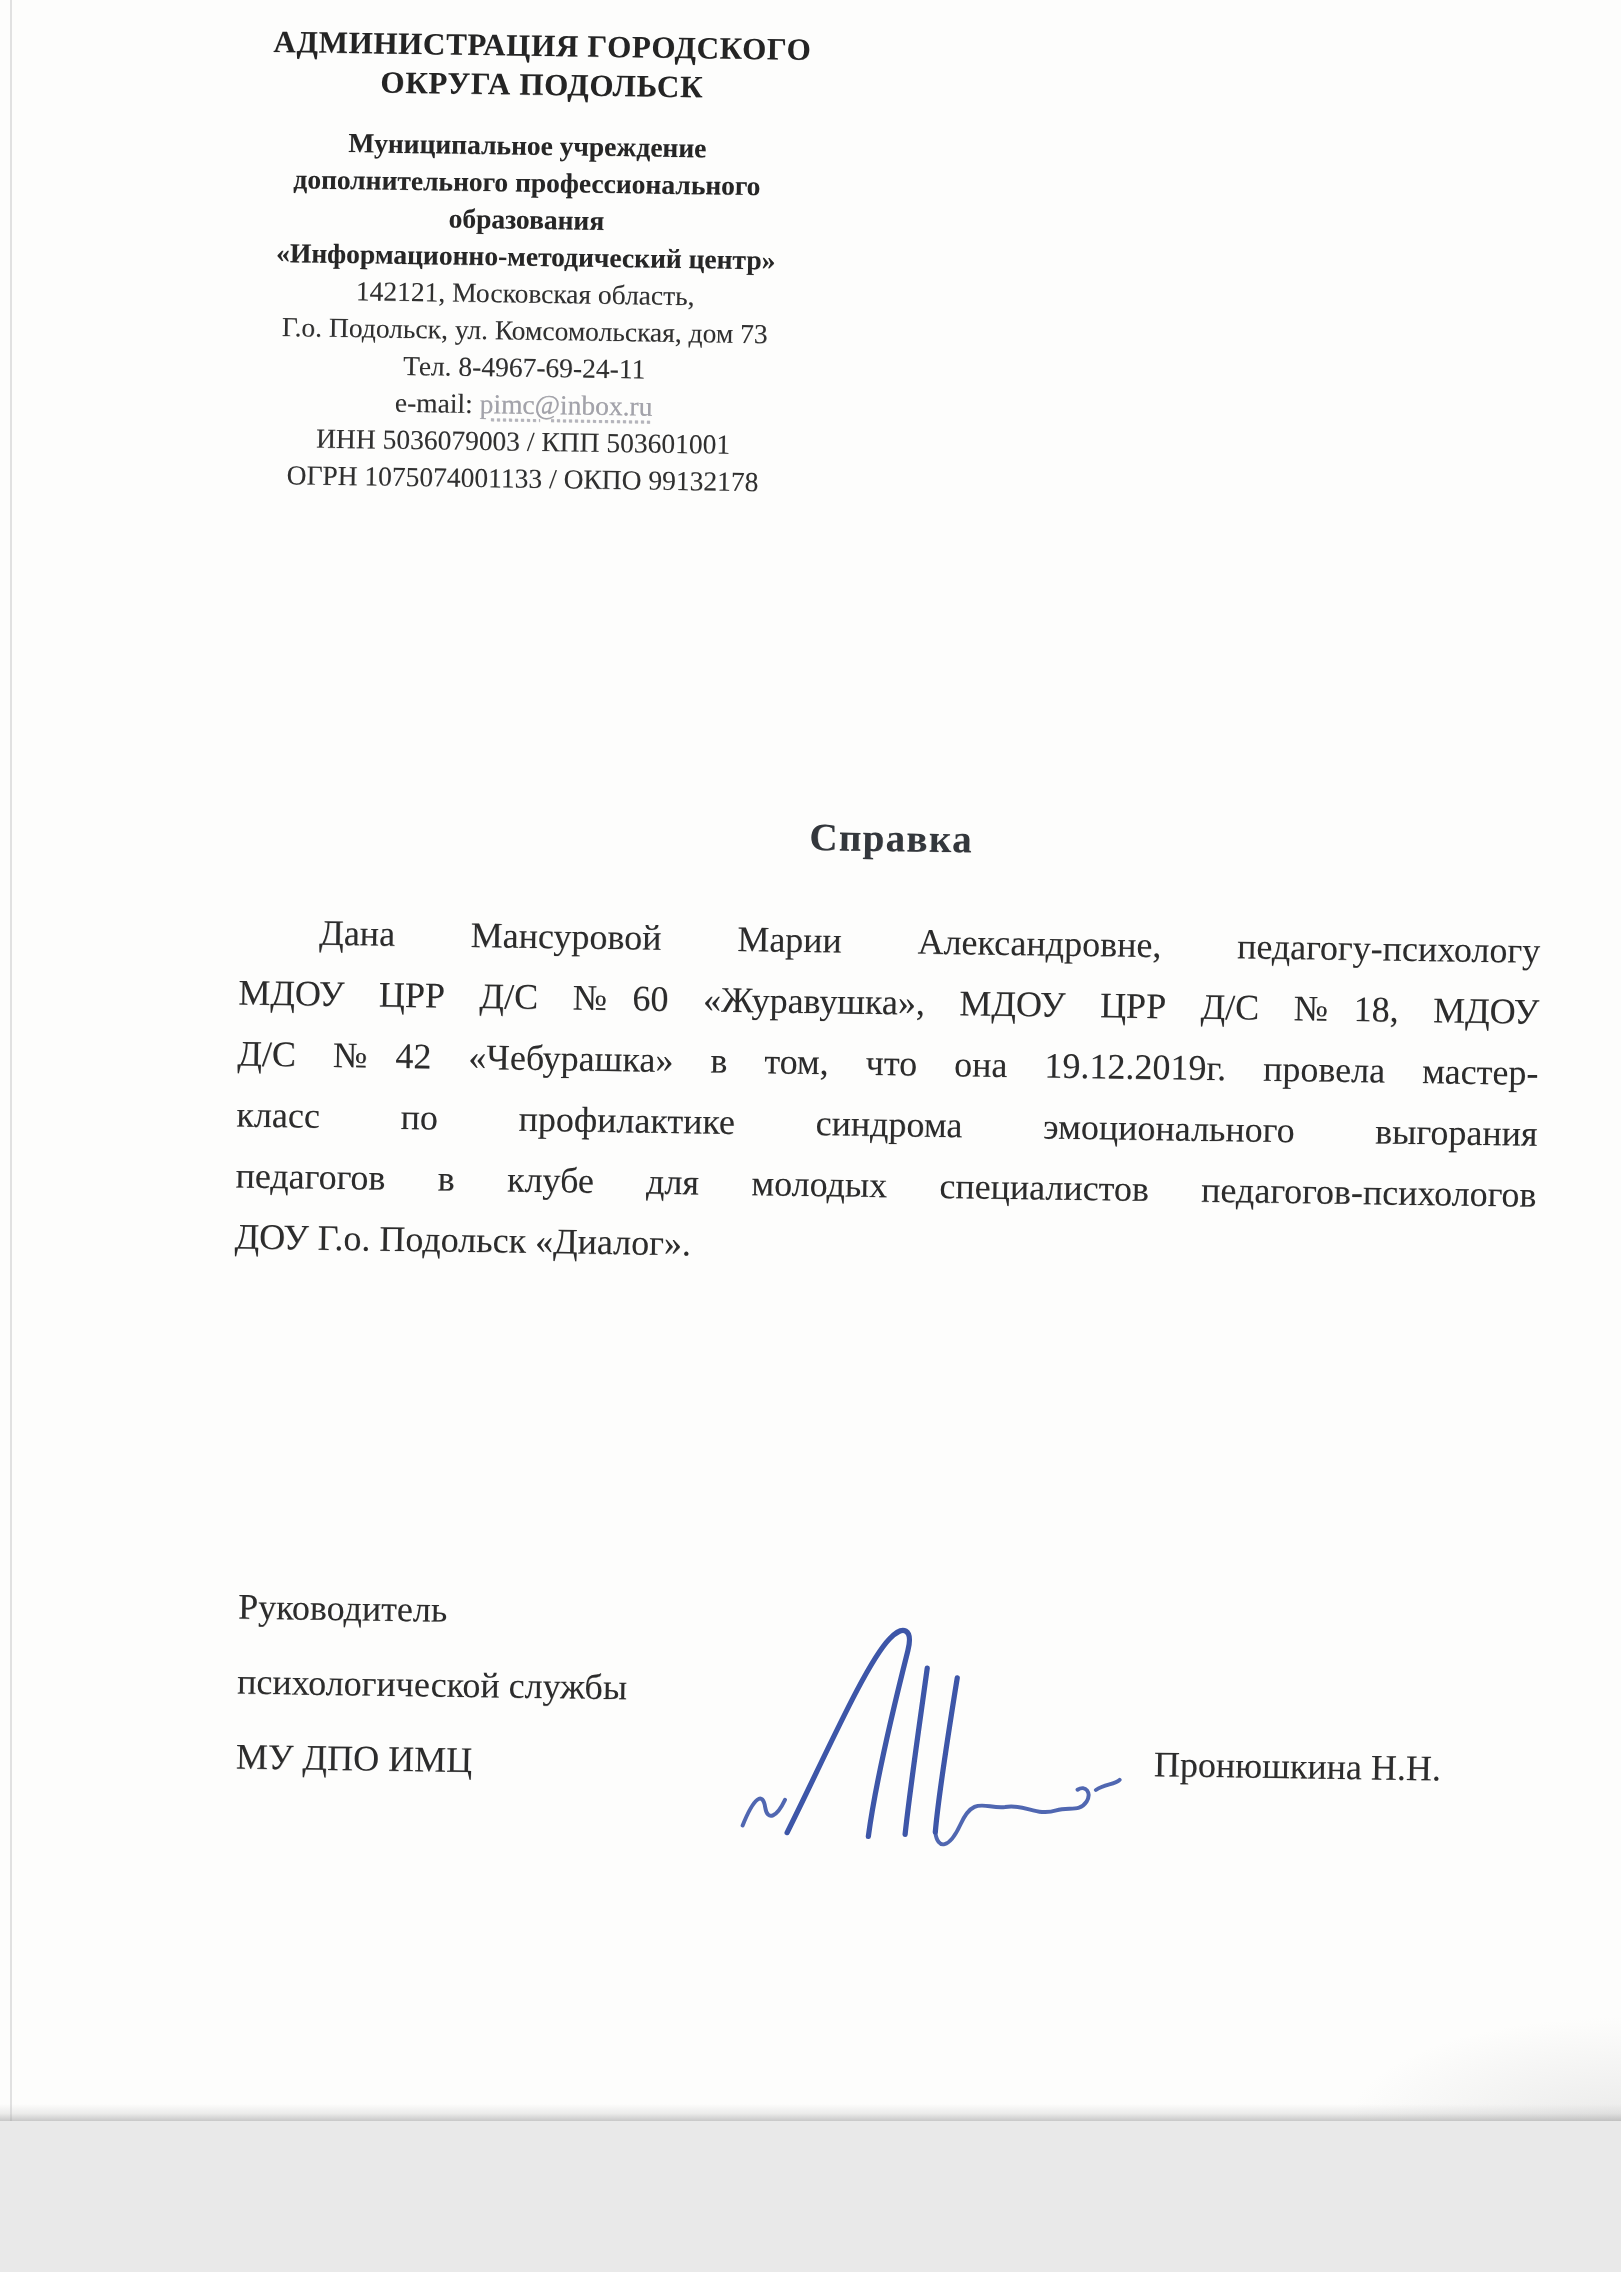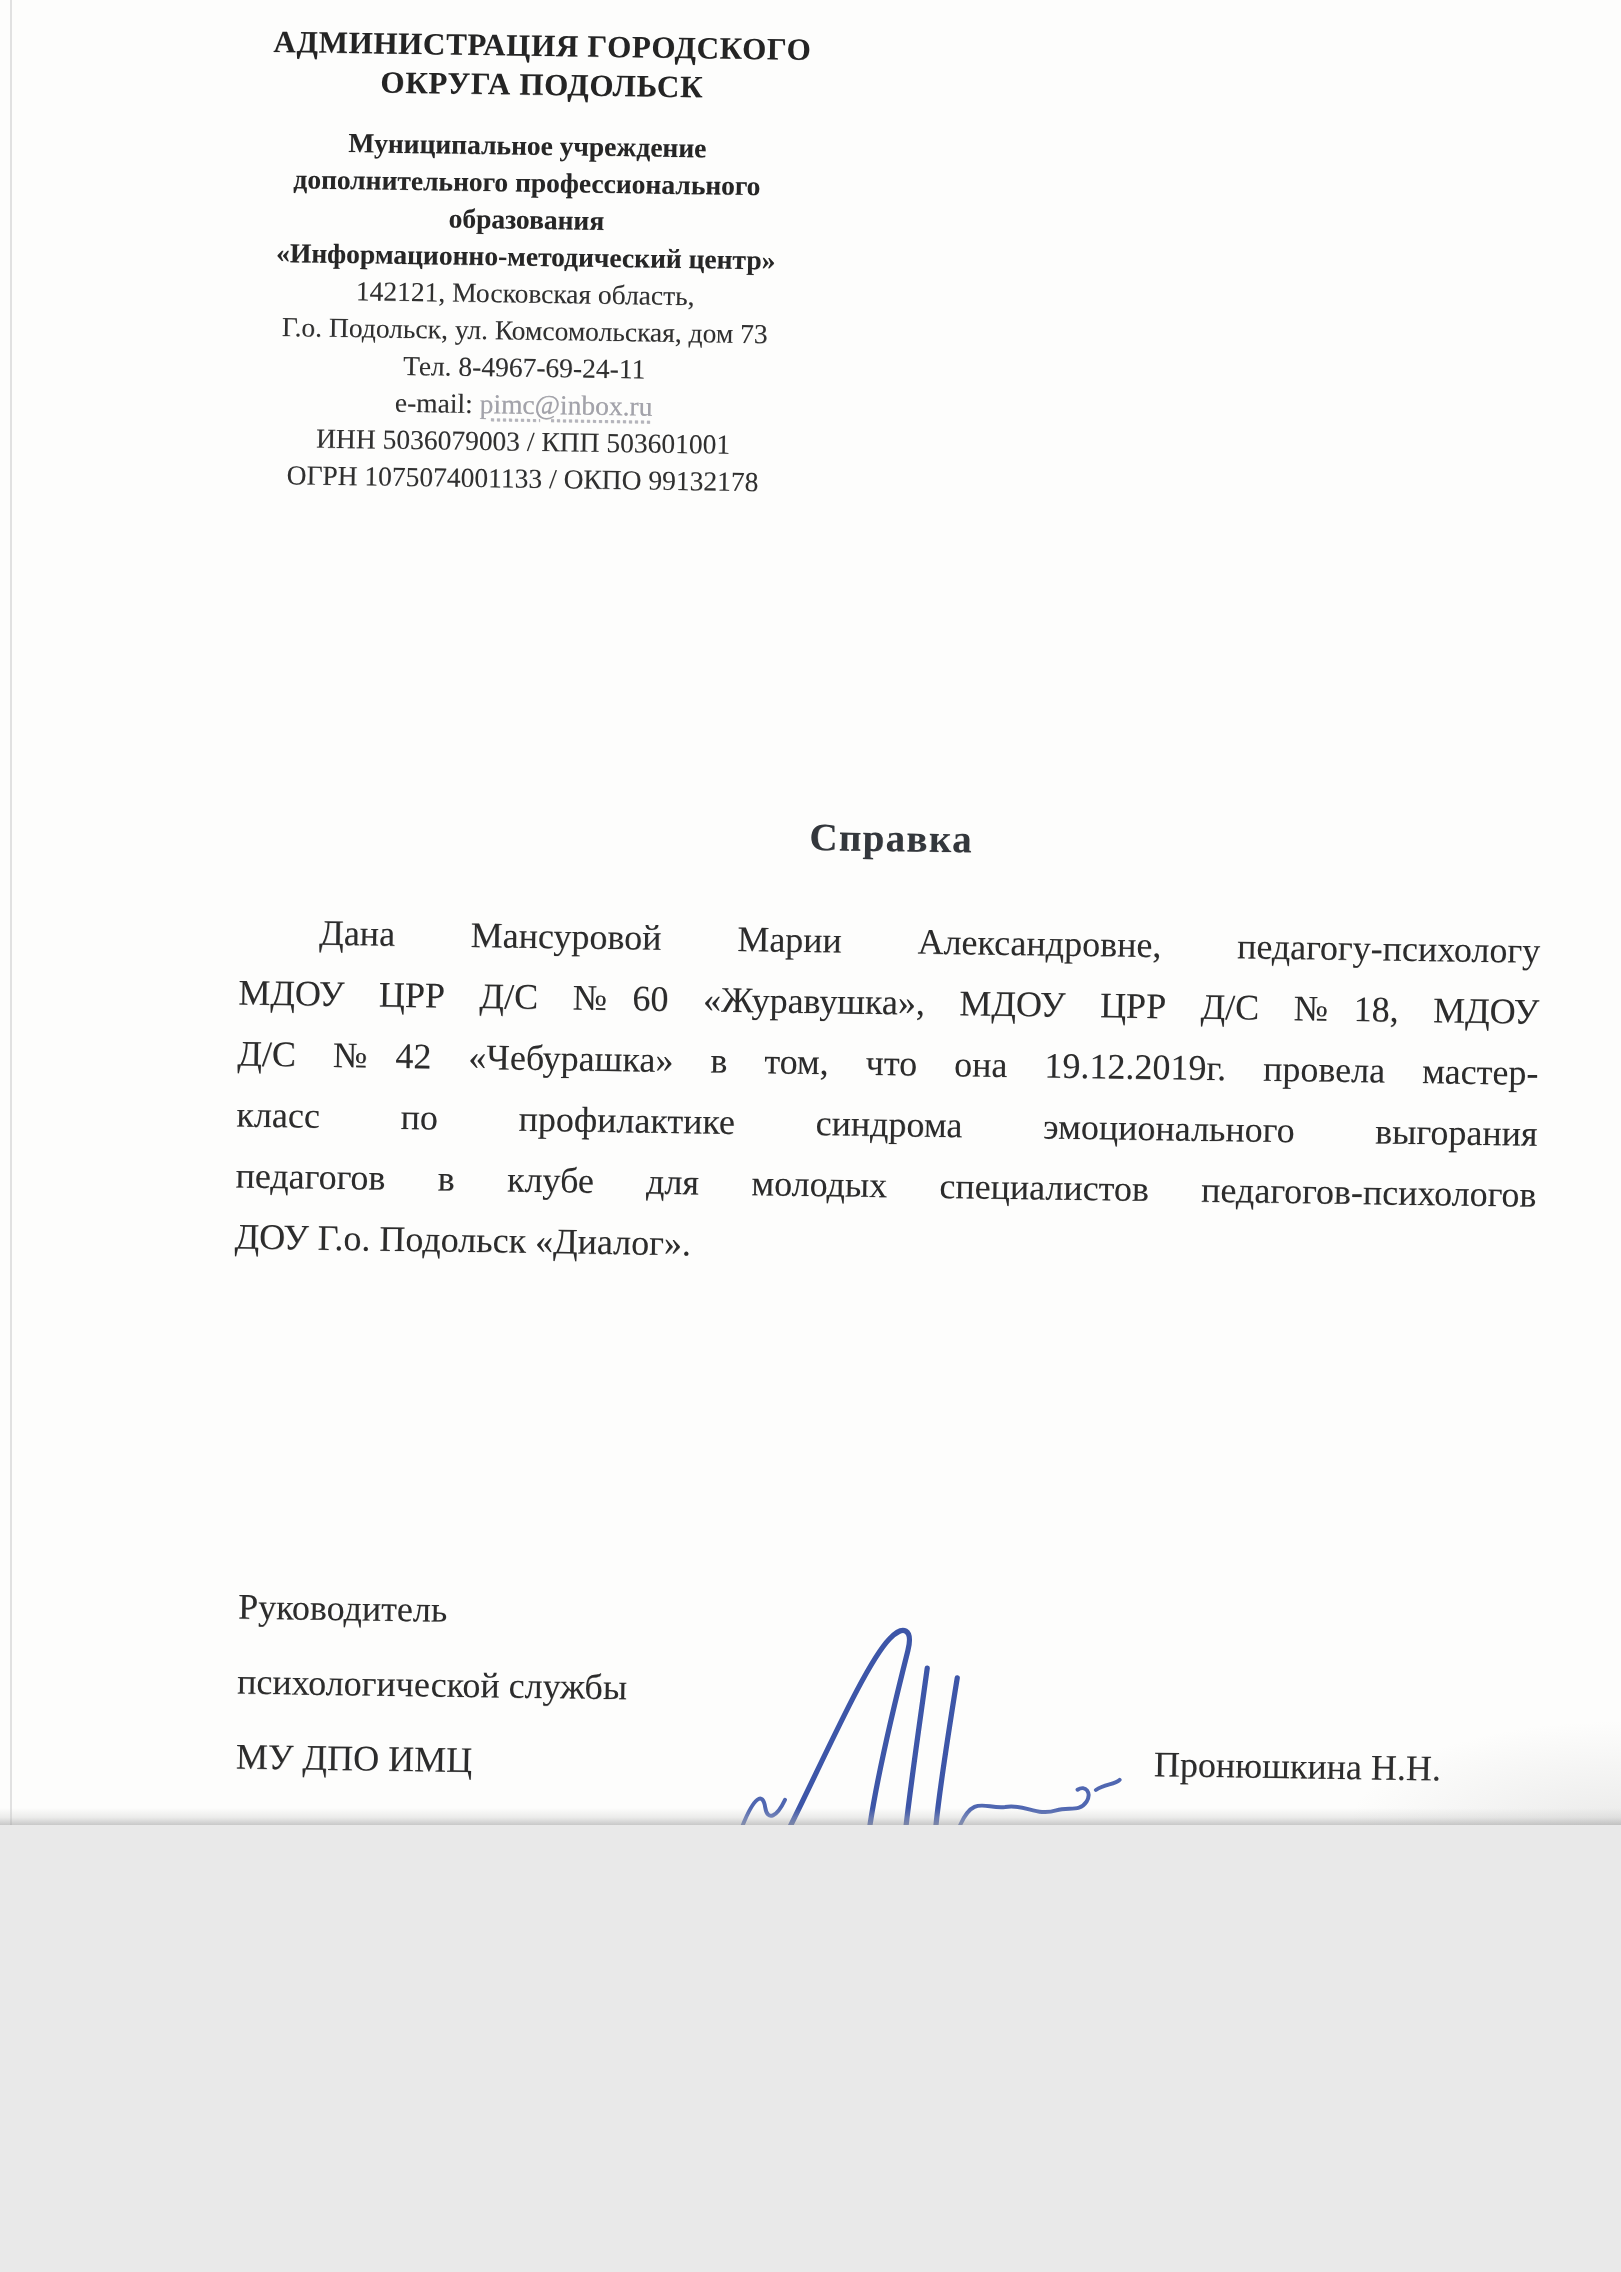--- a/index.html
+++ b/index.html
@@ -1,18 +1,18 @@
 <!DOCTYPE html>
 <html style="font-size:10.5px"><head>
 <meta charset="utf-8">
 <style>
   html,body{margin:0;padding:0;background:#e9e9e9;}
   .page{
     position:relative;
-    width:1622px;height:1825px;
+    width:1622px;height:2121px;
     background:#fdfdfc;
     overflow:hidden;
     font-family:"Liberation Serif","DejaVu Serif",serif;
     color:#2a2a2a;
   }
   
   .edge-left{
     position:absolute;left:9.8px;top:0;bottom:0;width:2px;
     background:rgba(190,190,192,.45);
   }

